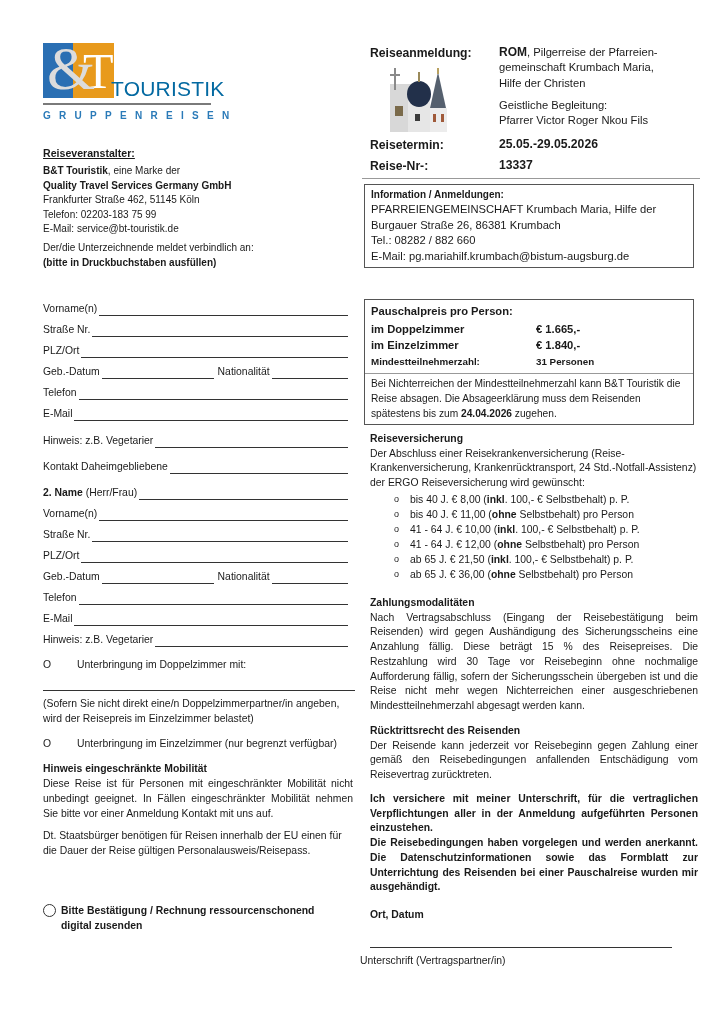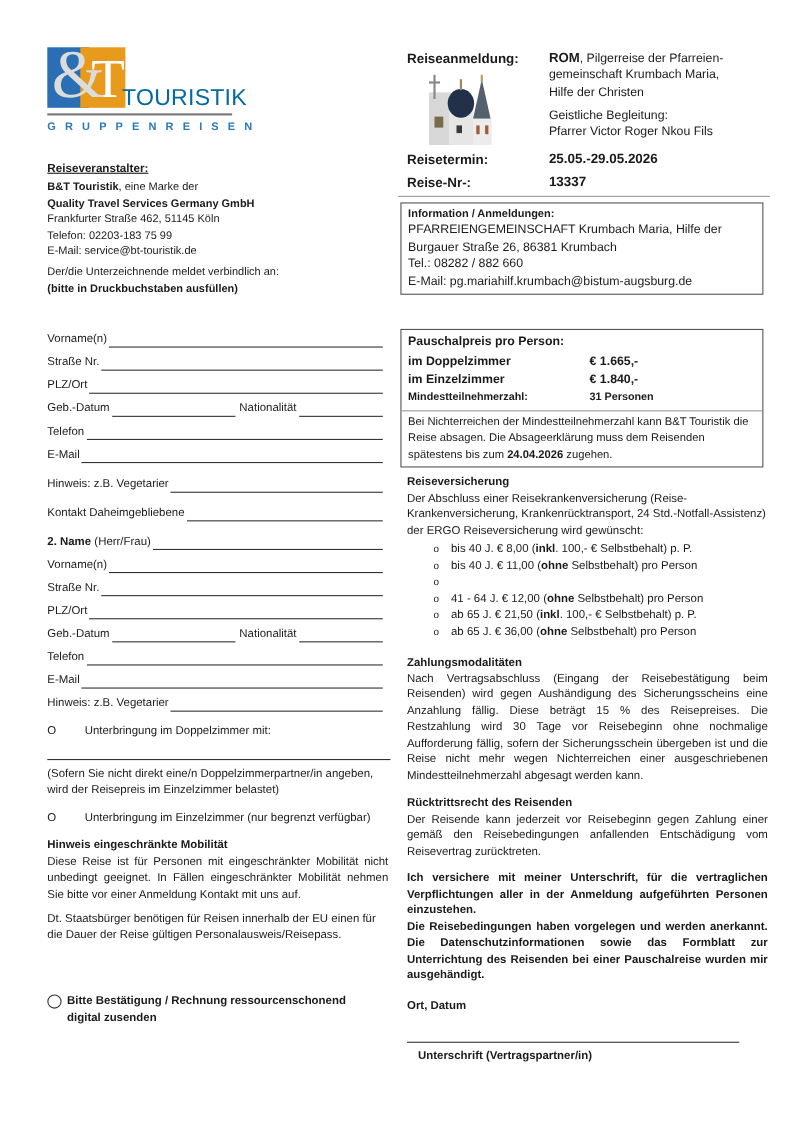--- a/index.html
+++ b/index.html
@@ -56,21 +56,21 @@
   .min-row .pl { width: 165px; }
   .box .note { font-size: 10.2px; line-height: 15px; border-top: 1px solid #999; margin: 2px -6px 0; padding: 2px 6px 0; }
 
   
   .rs { position: absolute; left: 370px; width: 328px; font-size: 10.4px; line-height: 14.7px; }
   .rs .h { font-weight: bold; }
   .ins-list { list-style: none; margin-top: 1px; }
   .ins-list li { display: flex; line-height: 15px; }
   .ins-list .bul { width: 40px; padding-left: 24px; font-size: 9px; }
   .sig-line { position: absolute; left: 370px; top: 947px; width: 302px; height: 1px; background: #333; }
-  .sig-label { position: absolute; left: 380px; top: 954px; font-weight: bold; font-size: 10.4px; line-height: 14px; text-align: right; }
+  .sig-label { position: absolute; left: 360px; top: 954px; font-weight: normal; font-size: 10.4px; line-height: 14px; text-align: right; }
 </style>
 </head>
 <body>
 
 <div class="page">
 
   <div class="logo">
     <div class="blue-block"></div>
     <div class="orange-block"></div>
     <div class="tee">T</div>
@@ -247,20 +247,21 @@
         <li>
           <span class="bul">o</span>
           <span><span>bis 40 J. € 8,00 (</span><b>inkl</b><span>. 100,- € Selbstbehalt) p. P.</span></span>
         </li>
         <li>
           <span class="bul">o</span>
           <span><span>bis 40 J. € 11,00 (</span><b>ohne</b><span> Selbstbehalt) pro Person</span></span>
         </li>
         <li>
           <span class="bul">o</span>
+          <span><span>41 - 64 J. € 10,00 (</span><b>inkl</b><span>. 100,- € Selbstbehalt) p. P.</span></span>
         </li>
         <li>
           <span class="bul">o</span>
           <span><span>41 - 64 J. € 12,00 (</span><b>ohne</b><span> Selbstbehalt) pro Person</span></span>
         </li>
         <li>
           <span class="bul">o</span>
           <span><span>ab 65 J. € 21,50 (</span><b>inkl</b><span>. 100,- € Selbstbehalt) p. P.</span></span>
         </li>
         <li>

